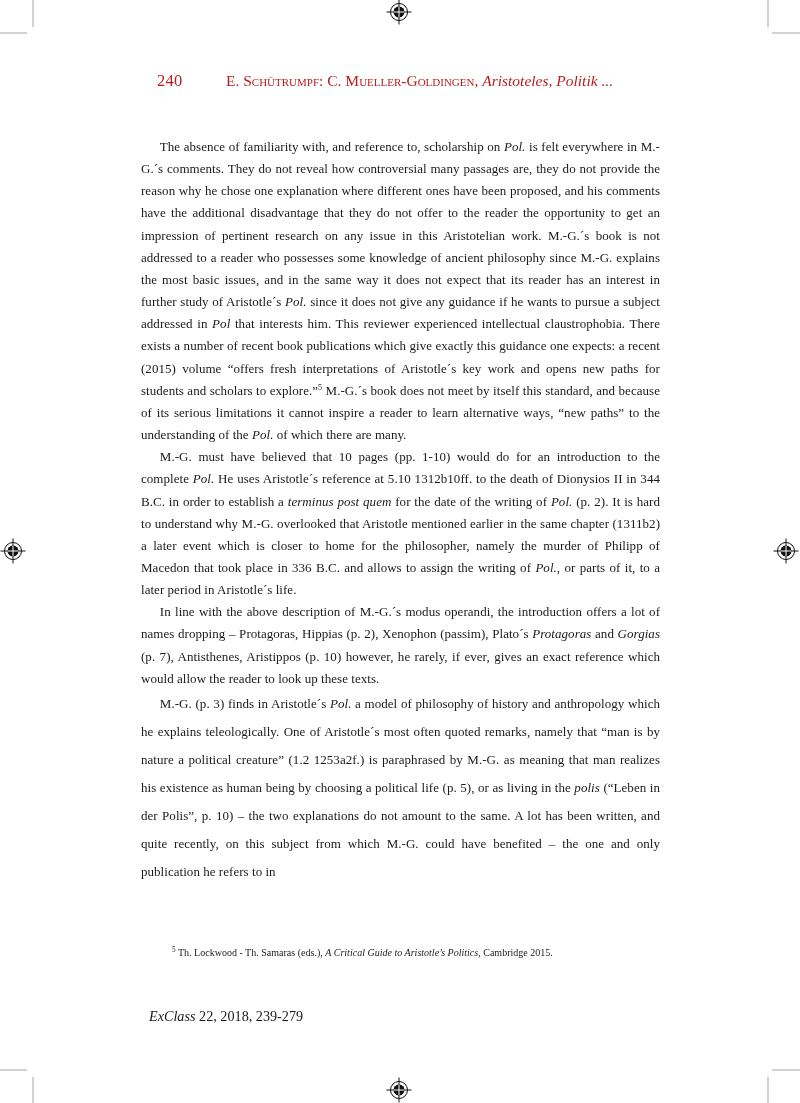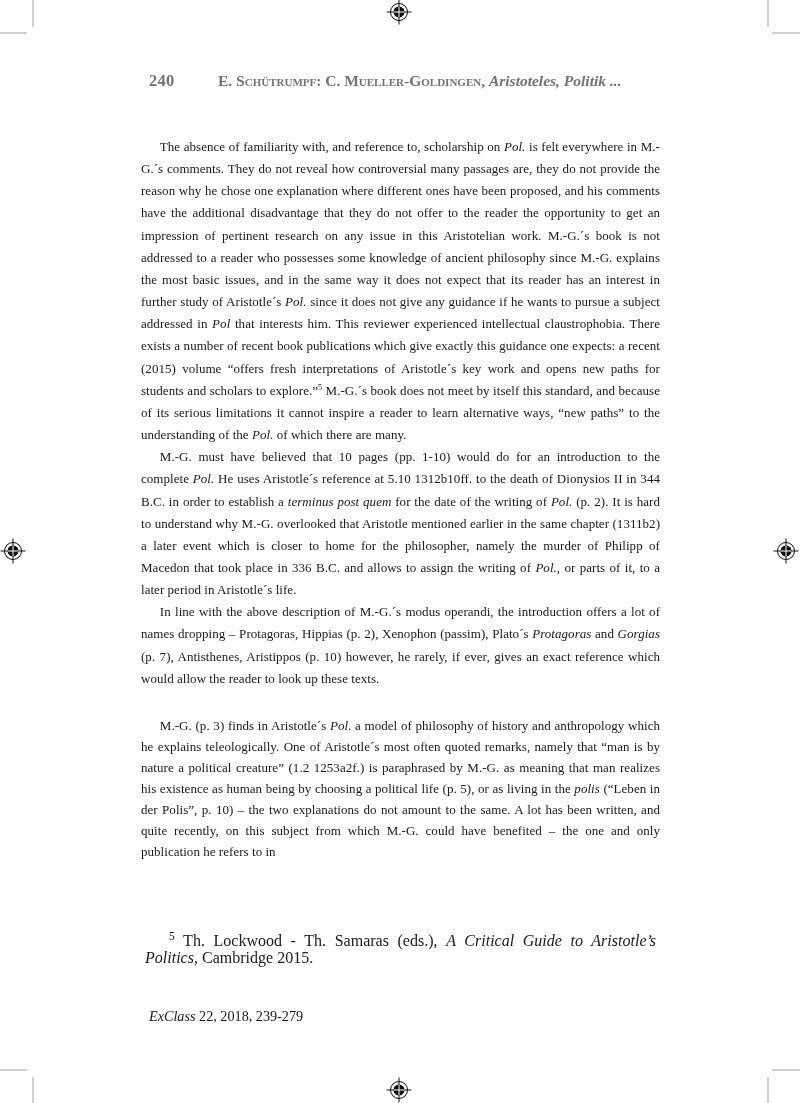--- a/index.html
+++ b/index.html
@@ -50,27 +50,26 @@
     left: 141px;
     top: 0;
     width: 519px;
     height: 1103px;
   }
 
   
   .running-head {
     position: absolute;
     top: 71px;
-    left: 8px;
+    left: 16px;
     width: 519px;
     font-size: 15.5px;
     line-height: 20px;
     white-space: nowrap;
-    color: #737373;
-    font-weight: bold;
+    color: #b91c1c;
   }
   .folio {
     display: inline-block;
     width: 69px;
     font-size: 16.5px;
     letter-spacing: 0.2px;
   }
   .head-authors {
     font-variant: small-caps;
   }
@@ -89,40 +88,39 @@
     margin: 0;
     text-align: justify;
     text-justify: inter-word;
     text-indent: 1.45em;
     font-size: 13px;
     line-height: 22.15px;
     letter-spacing: 0.04px;
     hyphens: none;
   }
   p.para.loose {
-    line-height: 21px;
-    margin-top: 25px;
+    line-height: 28px;
   }
   i, .it { font-style: italic; }
   sup.fn-ref {
     font-size: 0.62em;
     vertical-align: super;
     line-height: 0;
   }
 
   
   .footnote-block {
     position: absolute;
     top: 928px;
     left: 0;
     width: 519px;
   }
   p.footnote {
-    margin: 4px;
-    font-size: 16px;
+    margin: 16px;
+    font-size: 10px;
     line-height: 17px;
     text-align: justify;
     text-indent: 1.5em;
     letter-spacing: 0.01px;
   }
   p.footnote sup {
     font-size: 0.72em;
     vertical-align: super;
     line-height: 0;
   }

